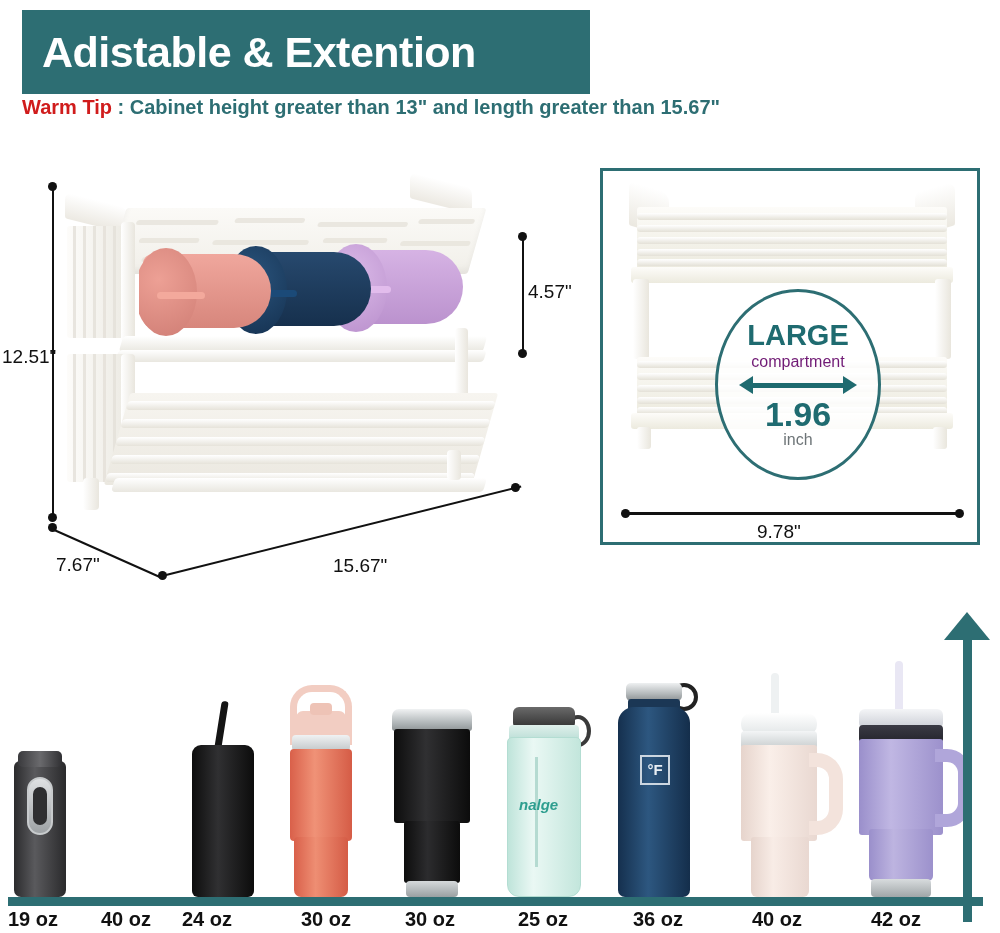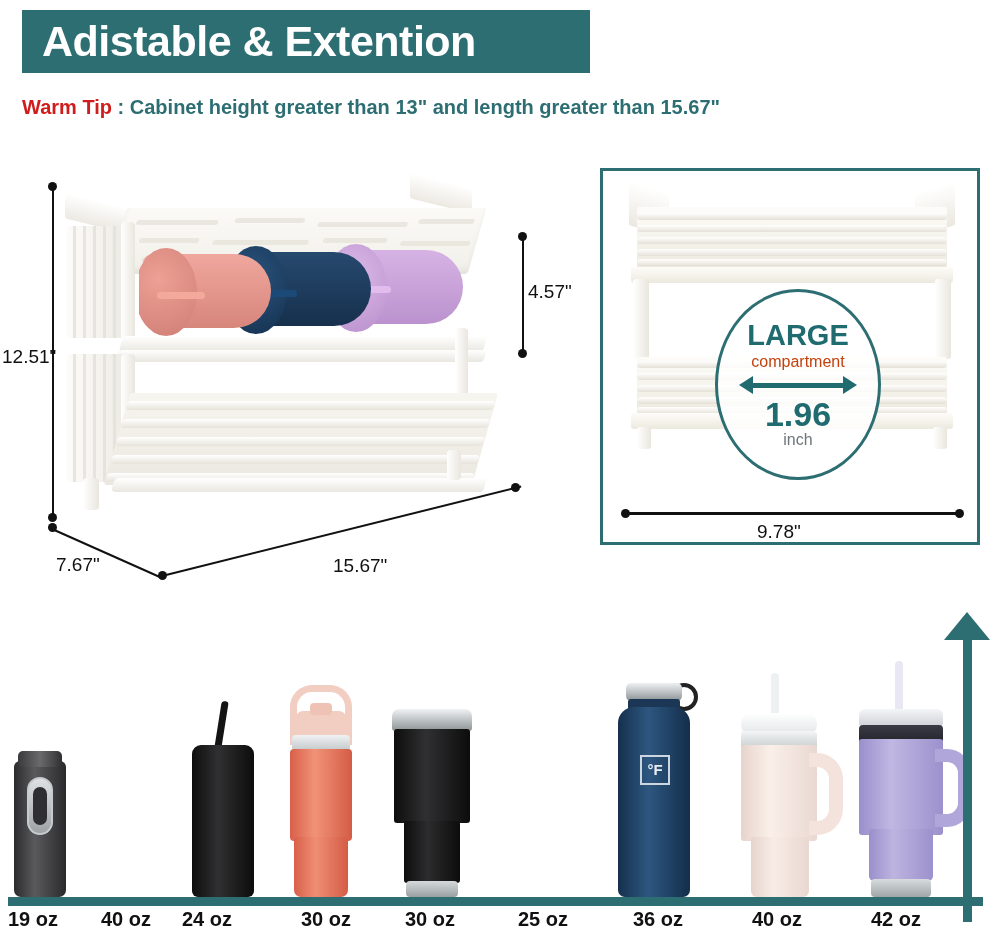--- a/index.html
+++ b/index.html
@@ -1,20 +1,20 @@
 <!DOCTYPE html>
 <html><head>
 <meta charset="utf-8">
 <style>
   html,body{margin:0;padding:0;background:#fff;}
   body{width:1000px;height:933px;position:relative;overflow:hidden;
        font-family:"Liberation Sans", sans-serif;color:#1a1a1a;}
 
   
-  .banner{position:absolute;left:22px;top:10px;width:568px;height:63px;
+  .banner{position:absolute;left:22px;top:10px;width:568px;height:84px;
           background:#2d6e73;display:flex;align-items:center;}
   .banner-text{color:#fff;font-size:43px;font-weight:bold;letter-spacing:-.5px;
                padding-left:20px;white-space:nowrap;line-height:1;}
 
   
   .tip{position:absolute;left:22px;top:96px;font-size:20px;font-weight:bold;
        white-space:nowrap;}
   .tip .red{color:#d01c1c;}
   .tip .teal{color:#2d6e73;}
 
@@ -72,21 +72,21 @@
         background:linear-gradient(#ffffff,#e4e1d7);border-radius:4px;}
   .mini-leg{position:absolute;background:linear-gradient(90deg,#ffffff,#e9e6dd);
         border-radius:3px;}
   .mini-ear{position:absolute;width:40px;height:44px;
         background:linear-gradient(#ffffff,#ebe8e0);border-radius:6px 10px 2px 2px;}
 
   .oval{position:absolute;left:112px;top:118px;width:160px;height:185px;
         border:3px solid #2d6e73;border-radius:50%;background:rgba(255,255,255,.82);
         display:flex;flex-direction:column;align-items:center;justify-content:center;}
   .oval .lg{font-size:29px;font-weight:bold;color:#1f6b70;line-height:1;}
-  .oval .cp{font-size:16px;color:#c2410c;margin-top:3px;}
+  .oval .cp{font-size:16px;color:#701a75;margin-top:3px;}
   .oval .num{font-size:34px;font-weight:bold;color:#1f6b70;line-height:1;margin-top:2px;}
   .oval .in{font-size:16px;color:#6d7477;}
   .oval .arrow-row{width:118px;height:18px;position:relative;margin:5px 0 1px;}
   .oval .arrow-row .bar{position:absolute;left:12px;right:12px;top:7px;height:5px;background:#1f6b70;}
   .oval .arrow-row .hd{position:absolute;top:0;width:0;height:0;
         border-top:9px solid transparent;border-bottom:9px solid transparent;}
   .oval .arrow-row .hd.l{left:0;border-right:14px solid #1f6b70;}
   .oval .arrow-row .hd.r{right:0;border-left:14px solid #1f6b70;}
 
   
@@ -287,20 +287,34 @@
     <div style="position:absolute;left:0;bottom:166px;width:80px;height:22px;border-radius:7px 7px 3px 3px;
                 background:linear-gradient(#f0f2f3,#b9bec0 55%,#8d9395);"></div>
     <div style="position:absolute;left:2px;bottom:74px;width:76px;height:94px;border-radius:3px;
                 background:linear-gradient(90deg,#0d0d0d,#303032 42%,#0c0c0c);"></div>
     <div style="position:absolute;left:12px;bottom:14px;width:56px;height:62px;border-radius:3px;
                 background:linear-gradient(90deg,#0d0d0d,#2c2c2e 42%,#0c0c0c);"></div>
     <div style="position:absolute;left:14px;bottom:0;width:52px;height:16px;border-radius:4px;
                 background:linear-gradient(#d5d9db,#9aa0a2);"></div>
   </div>
 
+  <div class="bottle" style="left:505px;width:78px;height:210px;">
+    <div style="position:absolute;left:60px;bottom:150px;width:26px;height:32px;border:4px solid #3a3a3a;
+                border-radius:50%;box-sizing:border-box;"></div>
+    <div style="position:absolute;left:8px;bottom:168px;width:62px;height:22px;border-radius:6px;
+                background:linear-gradient(#6a6a6a,#2f2f2f);"></div>
+    <div style="position:absolute;left:4px;bottom:156px;width:70px;height:16px;border-radius:4px;
+                background:linear-gradient(#dff0eb,#b9ddd5);"></div>
+    <div style="position:absolute;left:2px;bottom:0;width:74px;height:160px;border-radius:5px 5px 12px 12px;
+                background:linear-gradient(90deg,#bfe4da,#eaf8f4 35%,#c3e6dc);border:1px solid #b3ddd2;
+                box-sizing:border-box;"></div>
+    <div style="position:absolute;left:30px;bottom:30px;width:3px;height:110px;background:#9fcfc3;opacity:.7;"></div>
+    <div style="position:absolute;left:14px;bottom:84px;color:#2e9e8f;font-size:15px;font-weight:bold;
+                font-style:italic;">nalge</div>
+  </div>
 
   <div class="bottle" style="left:618px;width:72px;height:232px;">
     <div style="position:absolute;left:52px;bottom:186px;width:28px;height:28px;border:4px solid #222;
                 border-radius:50%;box-sizing:border-box;"></div>
     <div style="position:absolute;left:8px;bottom:196px;width:56px;height:18px;border-radius:5px;
                 background:linear-gradient(#eef0f1,#b4b9bb 60%,#8b9092);"></div>
     <div style="position:absolute;left:10px;bottom:186px;width:52px;height:12px;border-radius:3px;background:#1b3755;"></div>
     <div style="position:absolute;left:0;bottom:0;width:72px;height:190px;border-radius:16px 16px 7px 7px;
                 background:linear-gradient(90deg,#15304e,#2d5780 42%,#142e4b);"></div>
     <div style="position:absolute;left:22px;bottom:112px;width:30px;height:30px;border:2px solid #ccd6e0;

